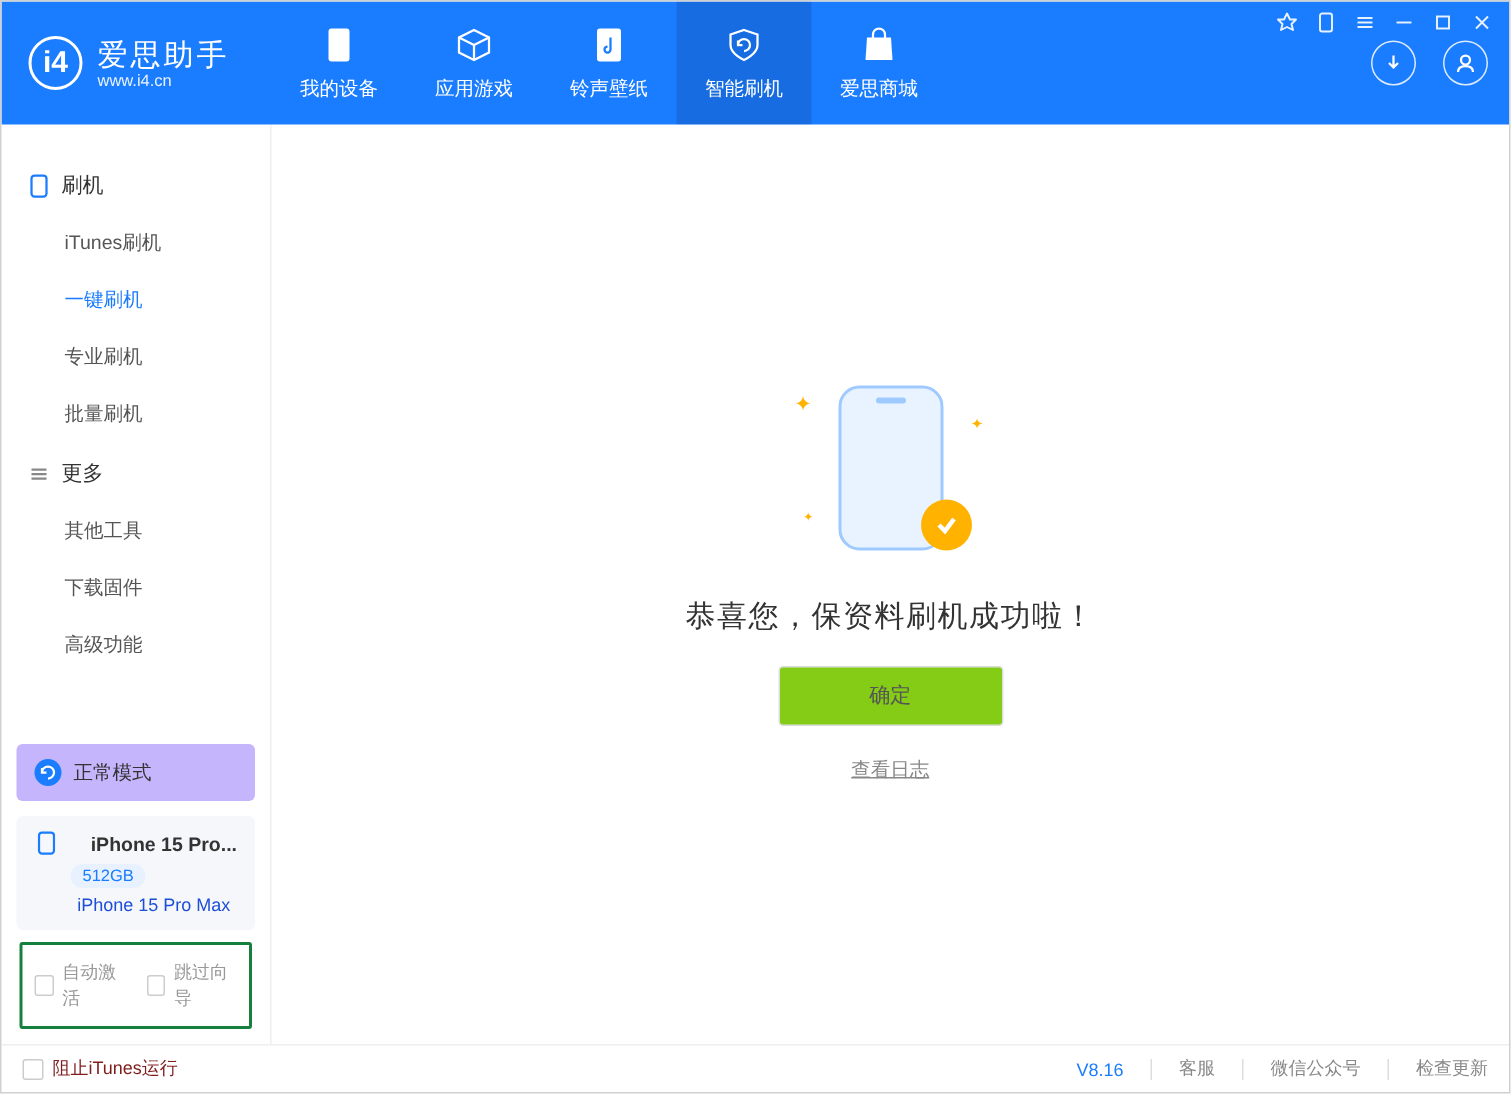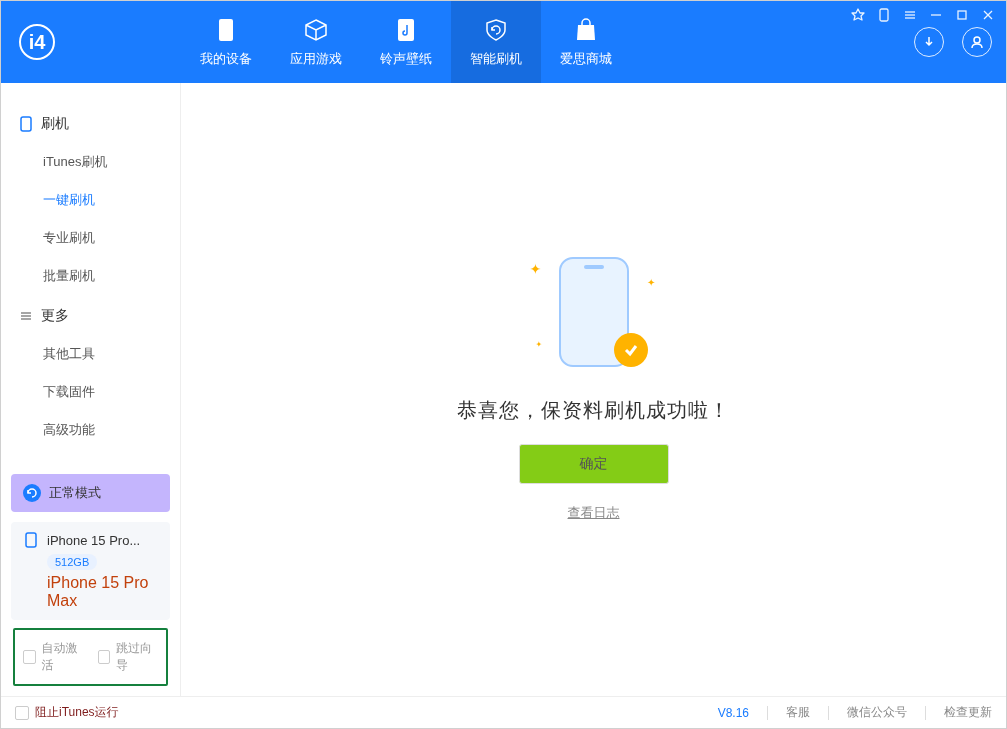--- a/index.html
+++ b/index.html
@@ -36,24 +36,24 @@
   .side-items { }
   .side-item { padding:10px 18px 10px 42px; font-size:13px; color:#555; cursor:pointer;}
   .side-item.active { color:#1a7cff; }
   
   .sidebar-bottom { margin-top:auto; padding:0 10px 10px; }
   .mode-card { background:#c4b5fd; border-radius:4px; padding:10px 12px; display:flex; align-items:center; gap:8px; margin-bottom:10px; font-size:13px; color:#333; font-weight:500;}
   .mode-card .mode-icon { width:18px; height:18px; border-radius:50%; background:#1a7cff; display:flex; align-items:center; justify-content:center;}
   .mode-card .mode-icon svg { fill:#fff; }
   
   .device-card { background:#f5f7fa; border-radius:4px; padding:10px 12px; font-size:13px;}
-  .device-row1 { display:flex; align-items:center; gap:8px; color:#333; font-weight:400;}
+  .device-row1 { display:flex; align-items:center; gap:8px; color:#333; font-weight:700;justify-content:space-between;}
   .device-row1 .dev-icon { width:16px; height:16px; display:flex; align-items:center; justify-content:center;}
   .device-badge { display:inline-block; margin:6px 0 4px 24px; background:#e8f1ff; color:#1a7cff; font-size:11px; padding:2px 8px; border-radius:10px;}
-  .device-sub { color:#c2410c; font-size:16px; margin-left:24px;}
+  .device-sub { color:#1d4ed8; font-size:12px; margin-left:24px;text-align:center;}
   
   .red-box { border:2px solid #15803d; border-radius:2px; margin:8px 2px 0 2px; padding:10px 8px; display:flex; gap:14px; align-items:center;}
   .chk { display:flex; align-items:center; gap:6px; font-size:12px; color:#999;}
   .chk-box { width:14px; height:14px; border:1px solid #ccc; background:#fff; border-radius:2px; cursor:pointer;}
   
   
   .main { flex:1; display:flex; flex-direction:column; align-items:center; justify-content:center; gap:20px;}
   .success-illus { position:relative; width:120px; height:120px;}
   .phone-outline { width:70px; height:110px; border:2.5px solid #9fcaff; border-radius:14px; background:#e8f3ff; margin:0 auto; position:relative;}
   .phone-notch { position:absolute; top:6px; left:50%; transform:translateX(-50%); width:20px; height:4px; background:#9fcaff; border-radius:2px;}
@@ -113,20 +113,24 @@
           <line x1="3" y1="3" x2="11" y2="11"></line>
           <line x1="11" y1="3" x2="3" y2="11"></line>
         </svg>
       </span>
   </div>
 
   <div class="brand">
     <div class="brand-logo">
         <span class="brand-logo-inner">i4</span>
       </div>
+    <div class="brand-text">
+      <span class="brand-title">爱思助手</span>
+      <span class="brand-sub">www.i4.cn</span>
+    </div>
   </div>
 
   <div class="nav">
     <div class="nav-item">
       <span class="nav-icon">
           <svg width="20" height="26" viewBox="0 0 20 26">
             <rect x="3" y="2" width="14" height="22" rx="2" fill="#fff"></rect>
           </svg>
         </span>
       <span>我的设备</span>

